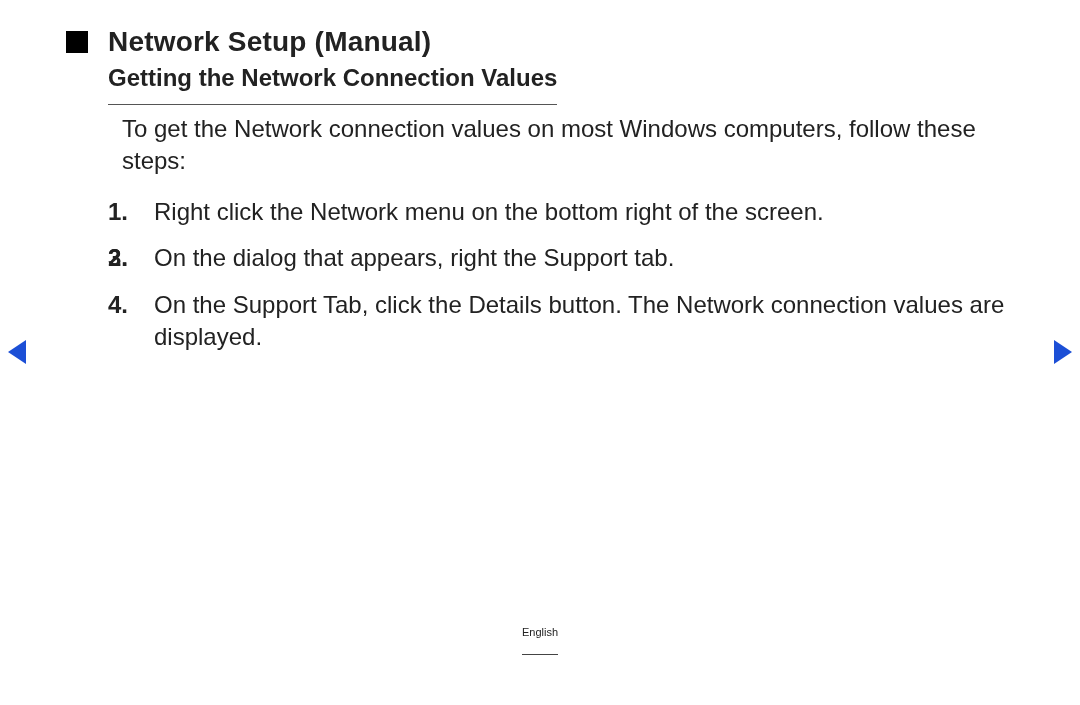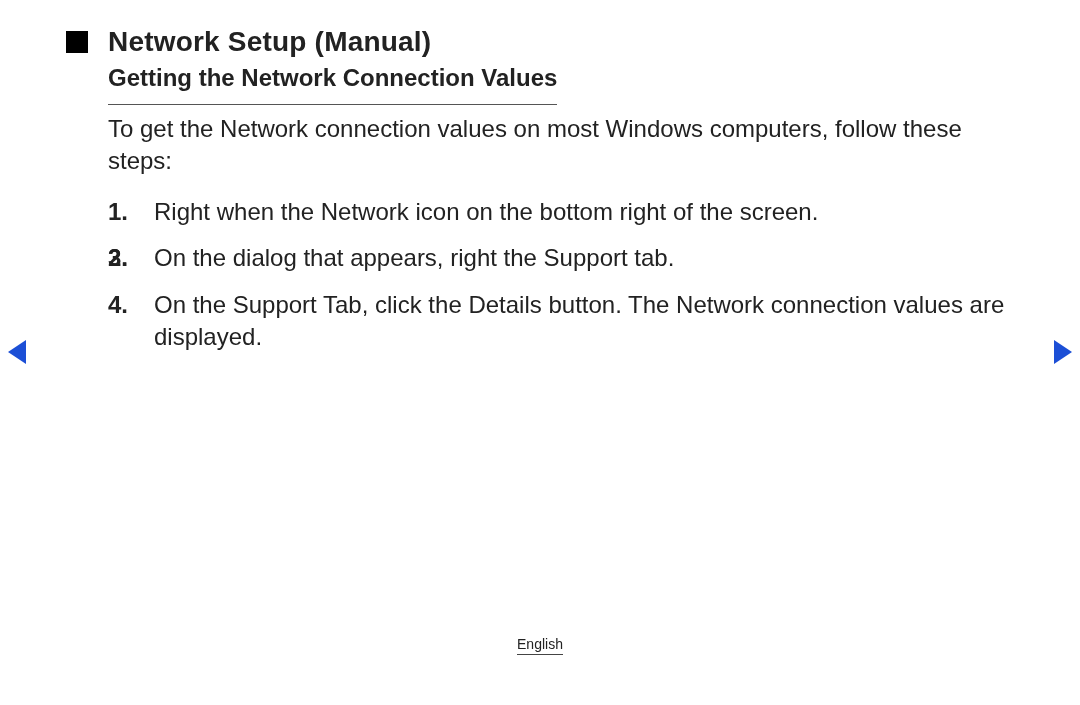--- a/index.html
+++ b/index.html
@@ -4,46 +4,46 @@
 <style>
   * { margin: 0; padding: 0; box-sizing: border-box; }
   html, body { width: 1080px; height: 705px; font-family: Arial, Helvetica, sans-serif; color: #222; background: #fff; }
   .page { position: relative; width: 1080px; height: 669px; }
   .content { padding: 26px 50px 0 66px; }
   .title-row { display: flex; align-items: center; margin-bottom: 6px; }
   .bullet { width: 22px; height: 22px; background: #000; margin-right: 20px; flex: 0 0 auto; }
   .title { font-size: 28px; font-weight: bold; letter-spacing: 0.2px; }
   .intro { font-size: 24px; line-height: 1.35; margin-left: 42px; margin-bottom: 18px; }
   .subhead { font-size: 24px; font-weight: bold; margin-left: 42px; display: inline-block; border-bottom: 1.5px solid #555; padding-bottom: 12px; margin-bottom: 8px; }
-  .subintro { font-size: 24px; line-height: 1.35; margin-left: 42px; margin-bottom: 18px; }
+  .subintro { font-size: 24px; line-height: 1.35; margin-left: 56px; margin-bottom: 18px; }
   ol { margin-left: 42px; list-style: none; counter-reset: step; }
   ol li { font-size: 24px; line-height: 1.35; margin-bottom: 14px; padding-left: 46px; position: relative; }
   ol li .num { position: absolute; left: 0; top: 0; font-weight: bold; font-size: 24px; }
   .nav { position: absolute; top: 340px; width: 100%; display: flex; justify-content: space-between; padding: 0 8px; }
   .tri-left, .tri-right { width: 0; height: 0; cursor: pointer; }
   .tri-left { border-top: 12px solid transparent; border-bottom: 12px solid transparent; border-right: 18px solid #1c4fd6; }
   .tri-right { border-top: 12px solid transparent; border-bottom: 12px solid transparent; border-left: 18px solid #1c4fd6; }
   .footer { position: absolute; bottom: 14px; left: 0; width: 100%; text-align: center; }
-  .lang { display: inline-block; font-size: 14px; padding-bottom: 2px; border-bottom: 1.5px solid #444; }
+  .lang { display: inline-block; font-size: 11px; padding-bottom: 16px; border-bottom: 1.5px solid #444; }
 </style>
 </head>
 <body>
 
 <div class="page">
   <div class="content">
     <div class="title-row">
       <div class="bullet"></div>
       <div class="title">Network Setup (Manual)</div>
     </div>
     <div class="subhead">Getting the Network Connection Values</div>
     <div class="subintro">To get the Network connection values on most Windows computers, follow these steps:</div>
     <ol>
       <li>
         <span class="num">1.</span>
-        <span>Right when the Network icon on the bottom right of the screen.</span>
+        <span>Right click the Network menu on the bottom right of the screen.</span>
       </li>
       <li>
         <span class="num">2.</span>
       </li>
       <li>
         <span class="num">3.</span>
         <span>On the dialog that appears, right the Support tab.</span>
       </li>
       <li>
         <span class="num">4.</span>

